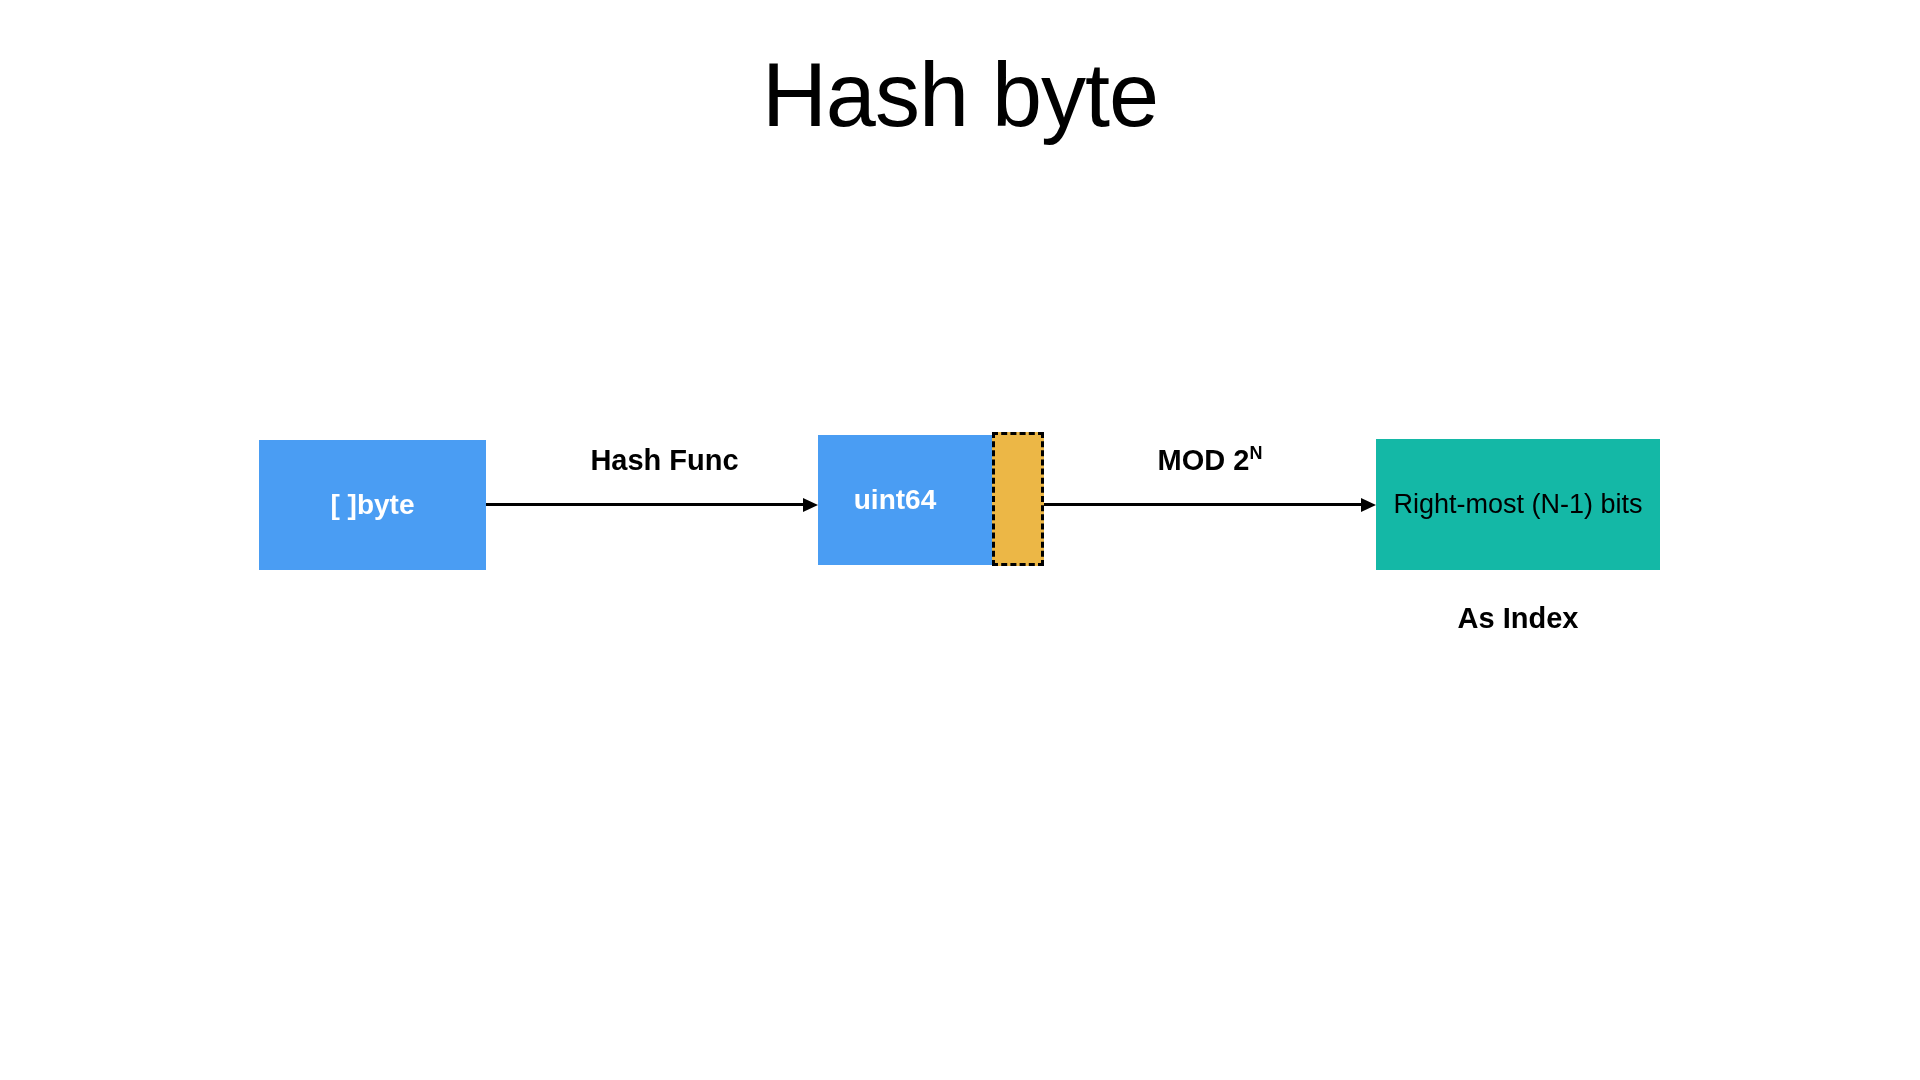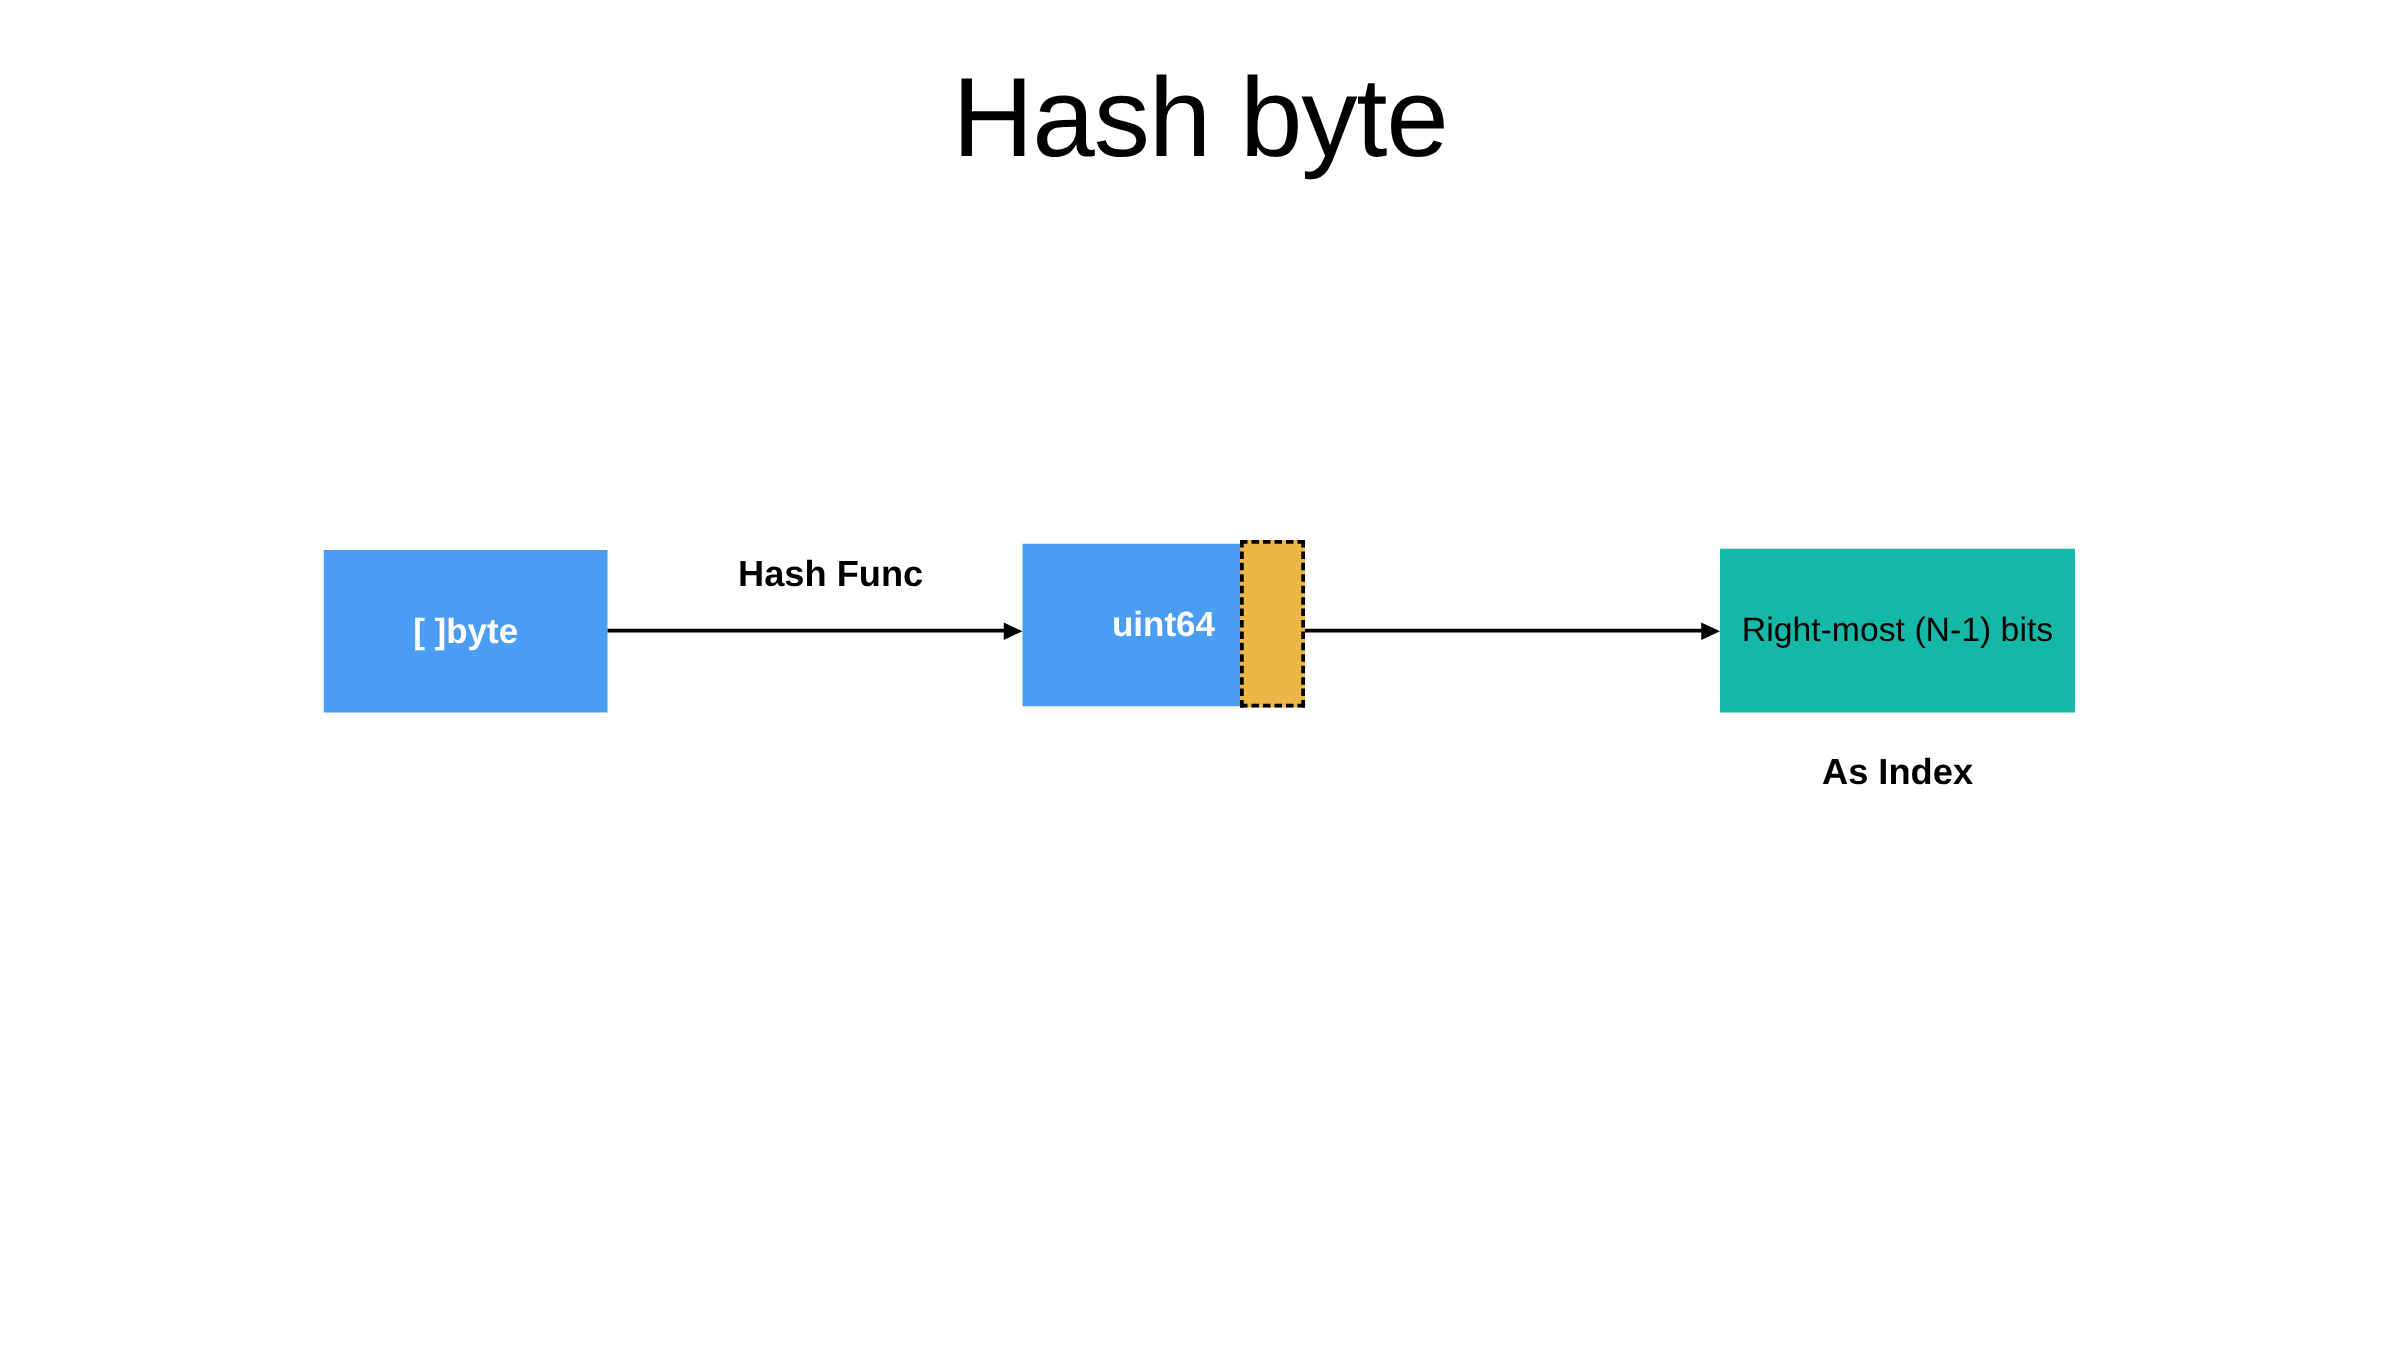--- a/index.html
+++ b/index.html
@@ -32,21 +32,20 @@
   .node-byte {
     left: 259px; top: 440px; width: 227px; height: 130px;
     background: #4A9DF3;
   }
   .node-byte .node-label {
     color: #fff; font-weight: 700; font-size: 28px;
   }
   .node-uint64 {
     left: 818px; top: 435px; width: 174px; height: 130px;
     background: #4A9DF3;
-    justify-content: flex-end;
     padding-right: 20px;
   }
   .node-uint64 .node-label {
     color: #fff; font-weight: 700; font-size: 28px;
   }
   .node-mask {
     left: 992px; top: 432px; width: 52px; height: 134px;
     background: #ECB746;
     border: 3px dashed #000;
   }
@@ -119,20 +118,21 @@
   <div class="arrow-label l1">Hash Func</div>
 
   <div class="node node-uint64">
     <span class="node-label">uint64</span>
   </div>
 
   <div class="node node-mask"></div>
 
   <div class="arrow-line a2"></div>
   <div class="arrow-head a2"></div>
+  <div class="arrow-label l2"><span>MOD 2</span><sup>N</sup></div>
 
   <div class="node node-result">
     <span class="node-label">Right-most (N-1) bits</span>
   </div>
 
   <div class="caption">As Index</div>
 
 </div>
 
 </body></html>

